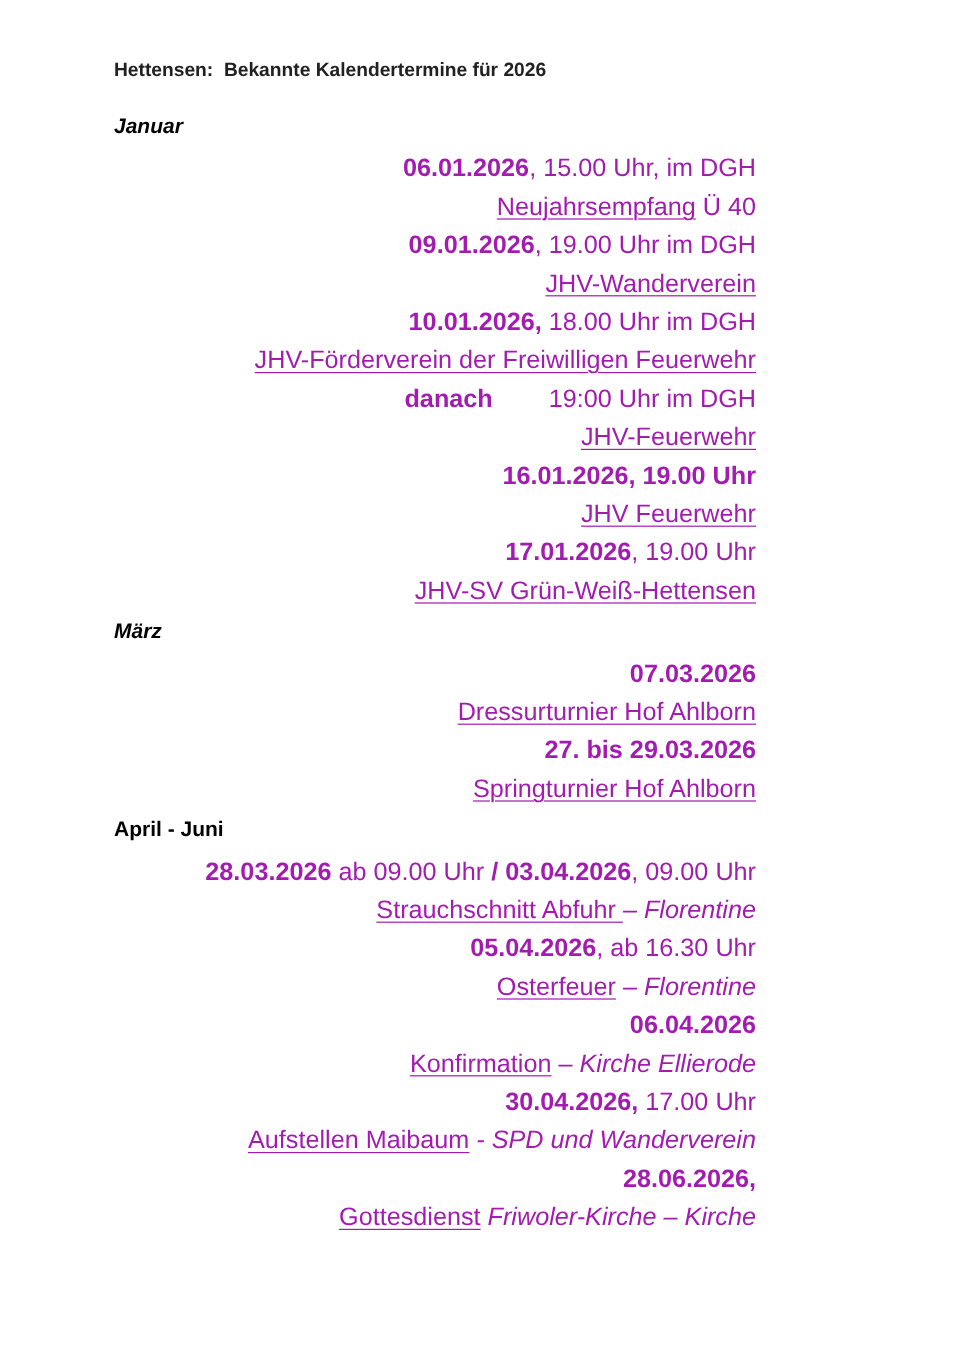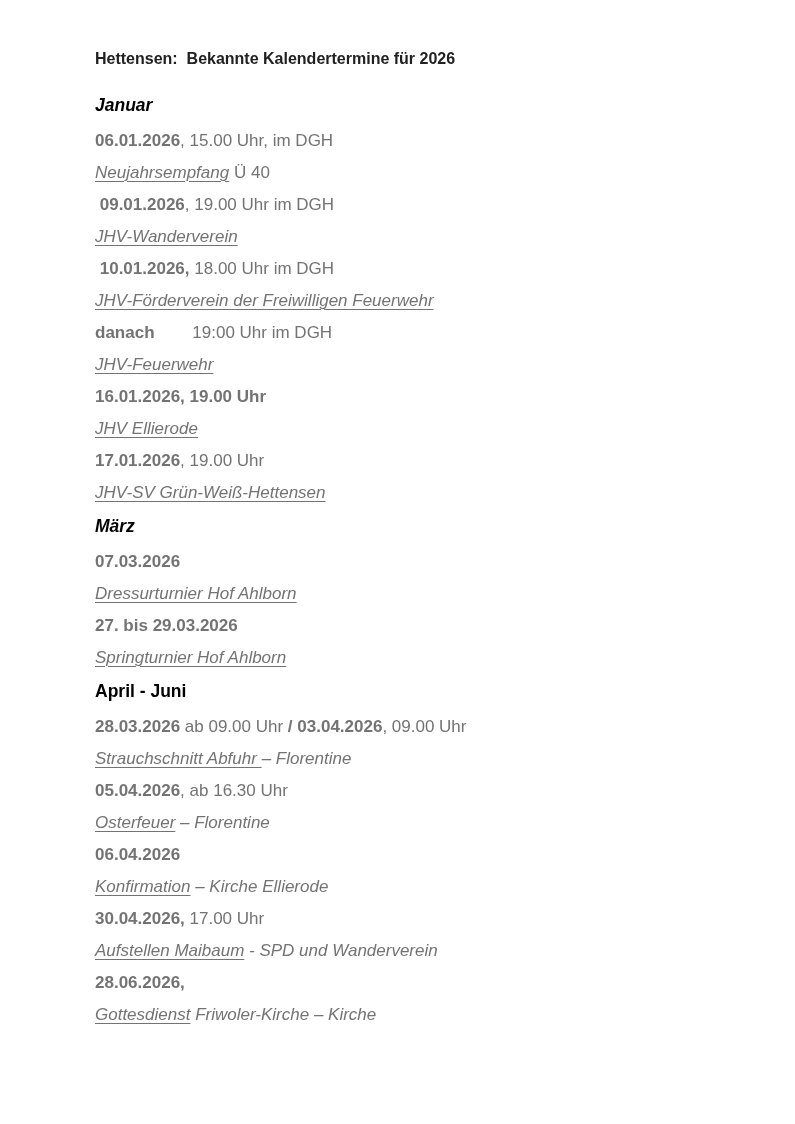--- a/index.html
+++ b/index.html
@@ -28,31 +28,31 @@
   .heading {
     font-size: 17.5px;
     line-height: 24px;
     font-weight: 700;
     color: #000000;
     margin: 3px 0 13px 0;
     white-space: pre-wrap;
   }
   .heading .run-bold-italic { font-style: italic; }
   .para {
-    font-size: 17px;
+    font-size: 21px;
     line-height: 21px;
-    color: #737373;
+    color: #a21caf;
     margin: 0 0 11px 0;
     white-space: pre-wrap;
+    text-align: right;
   }
   .run-regular { font-weight: 400; font-style: normal; }
   .run-bold { font-weight: 700; font-style: normal; }
   .run-italic { font-style: italic; font-weight: 400; }
   .run-italic-underline {
-    font-style: italic;
     font-weight: 400;
     text-decoration: underline;
     text-underline-offset: 3px;
     text-decoration-thickness: 1px;
   }
   .run-bold-italic { font-weight: 700; font-style: italic; }
 </style>
 </head>
 <body>
 
@@ -62,21 +62,21 @@
       <h2 class="heading"><span class="run-bold-italic">Januar</span></h2>
       <p class="para"><span class="run-bold">06.01.2026</span><span class="run-regular">, 15.00 Uhr, im DGH</span></p>
       <p class="para"><span class="run-italic-underline">Neujahrsempfang</span><span class="run-regular"> Ü 40</span></p>
       <p class="para"><span class="run-bold"> 09.01.2026</span><span class="run-regular">, 19.00 Uhr im DGH</span></p>
       <p class="para"><span class="run-italic-underline">JHV-Wanderverein</span></p>
       <p class="para"><span class="run-bold"> 10.01.2026,</span><span class="run-regular"> 18.00 Uhr im DGH</span></p>
       <p class="para"><span class="run-italic-underline">JHV-Förderverein der Freiwilligen Feuerwehr</span></p>
       <p class="para"><span class="run-bold">danach</span><span class="run-regular">        19:00 Uhr im DGH</span></p>
       <p class="para"><span class="run-italic-underline">JHV-Feuerwehr</span></p>
       <p class="para"><span class="run-bold">16.01.2026, 19.00 Uhr</span></p>
-      <p class="para"><span class="run-italic-underline">JHV Ellierode</span></p>
+      <p class="para"><span class="run-italic-underline">JHV Feuerwehr</span></p>
       <p class="para"><span class="run-bold">17.01.2026</span><span class="run-regular">, 19.00 Uhr</span></p>
       <p class="para"><span class="run-italic-underline">JHV-SV Grün-Weiß-Hettensen</span></p>
       <h2 class="heading"><span class="run-bold-italic">März</span></h2>
       <p class="para"><span class="run-bold">07.03.2026</span></p>
       <p class="para"><span class="run-italic-underline">Dressurturnier Hof Ahlborn</span></p>
       <p class="para"><span class="run-bold">27. bis 29.03.2026</span></p>
       <p class="para"><span class="run-italic-underline">Springturnier Hof Ahlborn</span></p>
       <h2 class="heading"><span class="run-bold">April - Juni</span></h2>
       <p class="para"><span class="run-bold">28.03.2026</span><span class="run-regular"> ab 09.00 Uhr </span><span class="run-bold">/ 03.04.2026</span><span class="run-regular">, 09.00 Uhr</span></p>
       <p class="para"><span class="run-italic-underline">Strauchschnitt Abfuhr </span><span class="run-italic">– Florentine</span></p>

